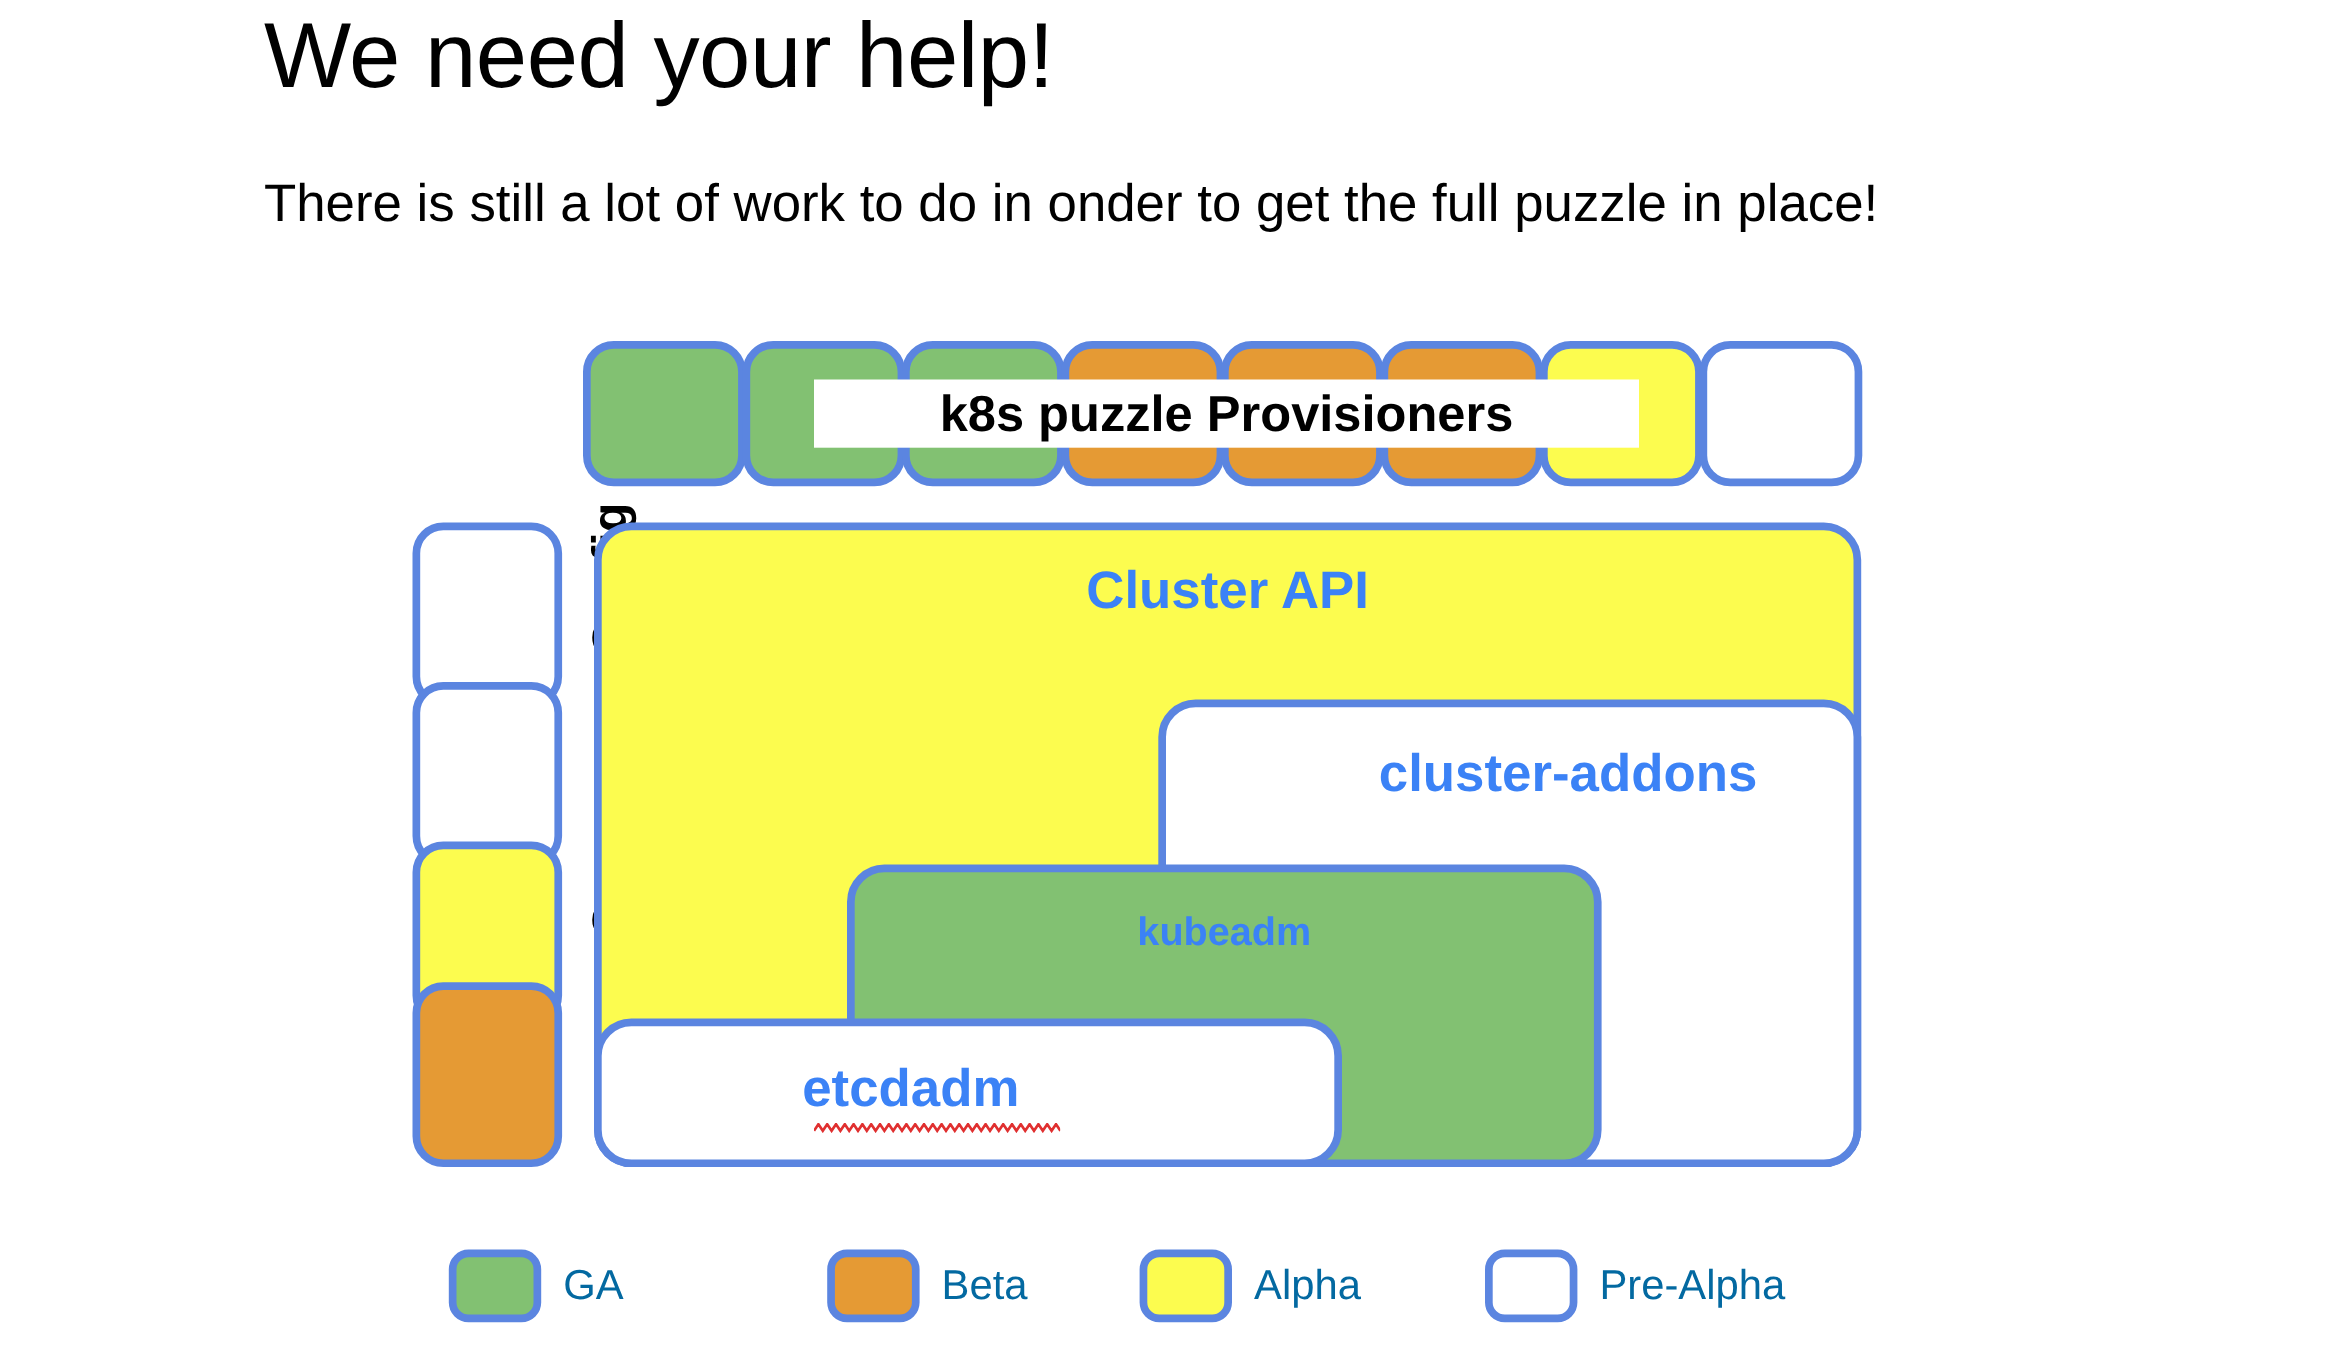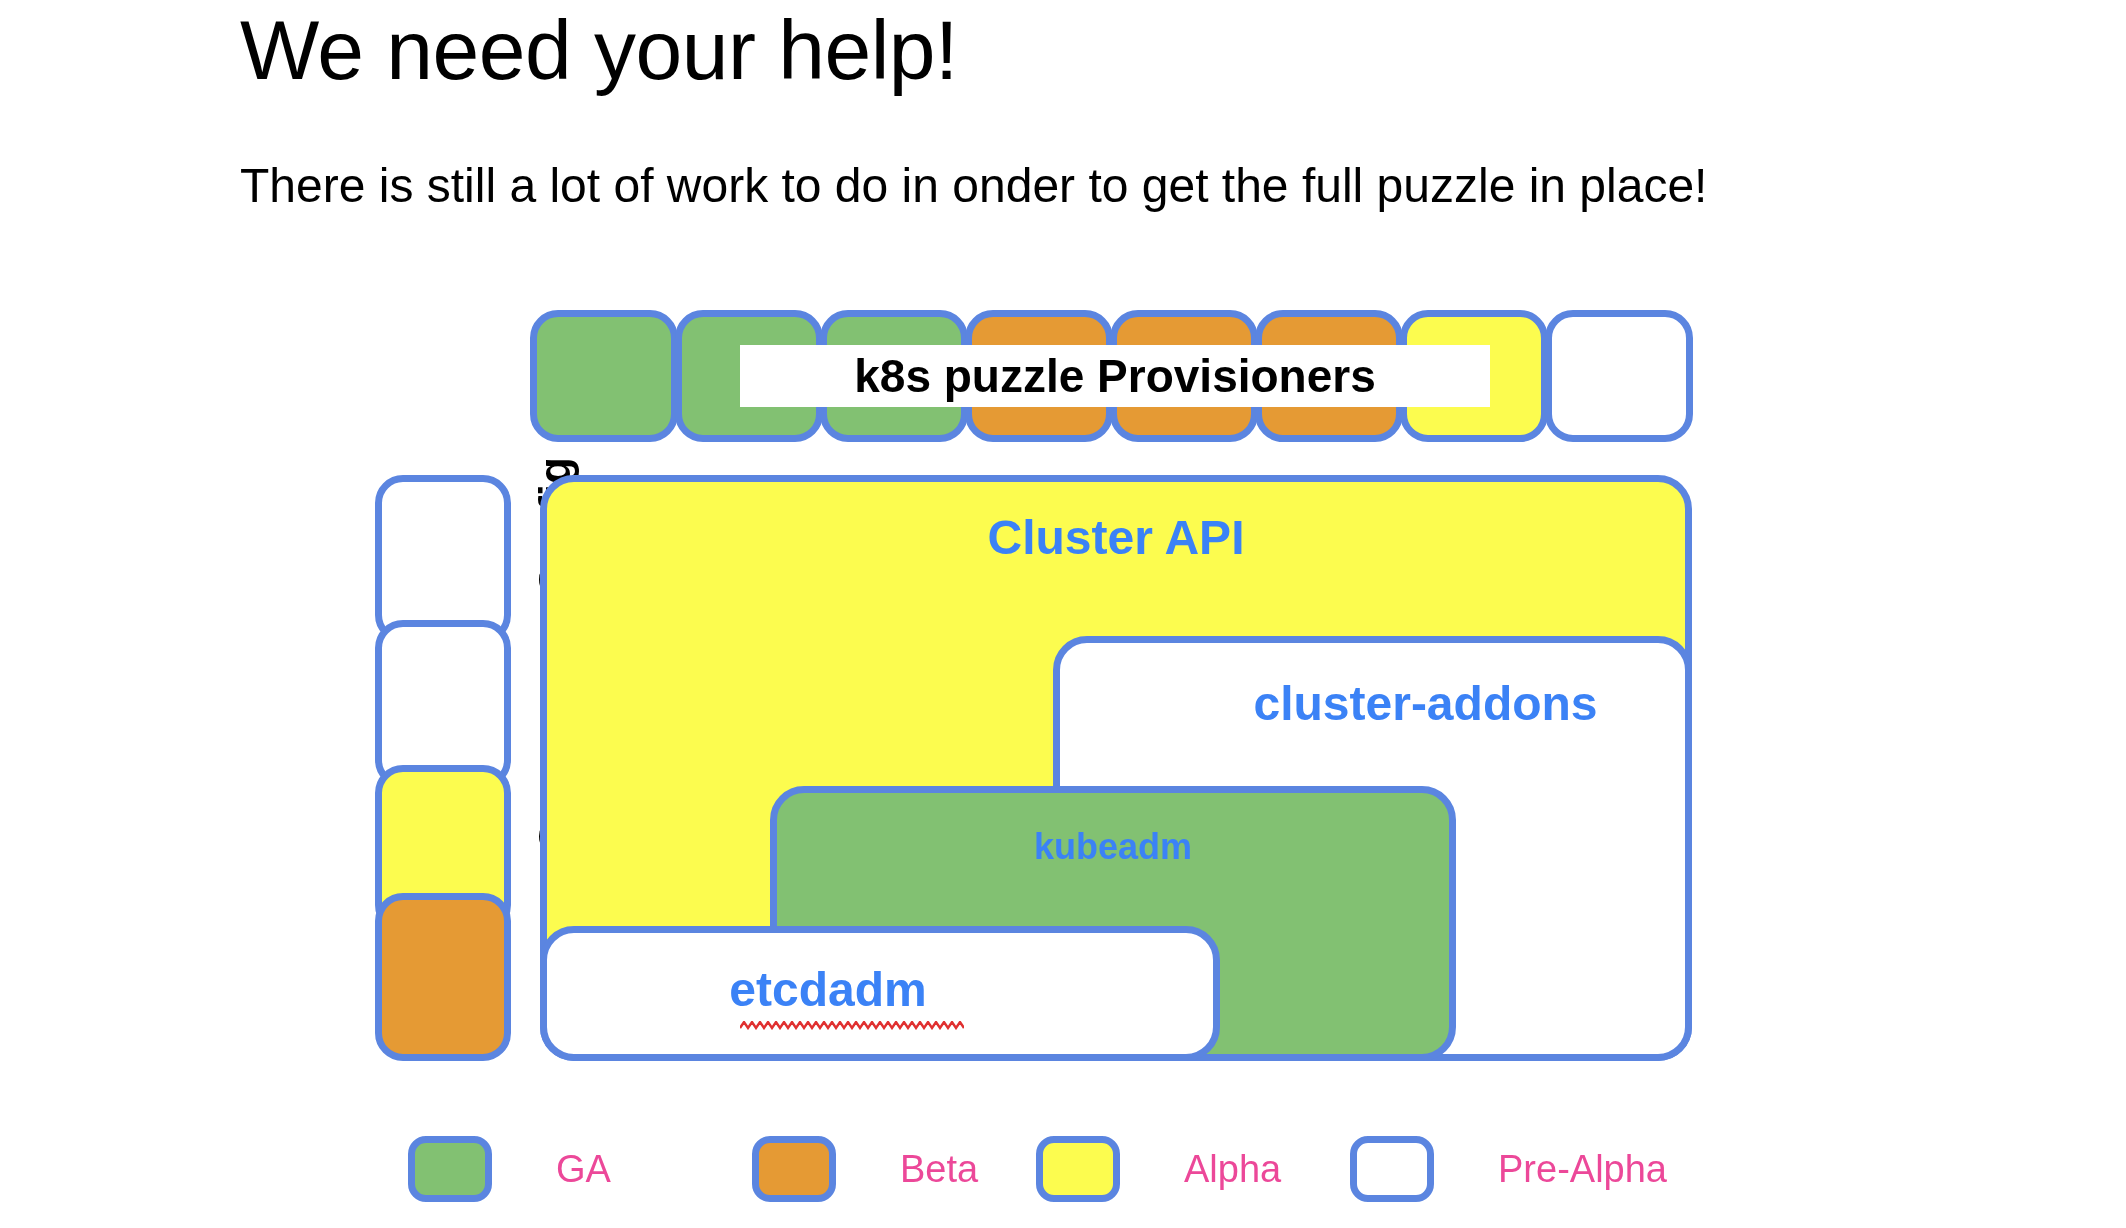--- a/index.html
+++ b/index.html
@@ -166,23 +166,23 @@
     height: 66px;
     border: 7px solid #5b85e0;
     border-radius: 18px;
     flex: 0 0 auto;
   }
   .legend-swatch.green  { background: #82c172; }
   .legend-swatch.orange { background: #e59a34; }
   .legend-swatch.yellow { background: #fcfc4f; }
   .legend-swatch.white  { background: #ffffff; }
   .legend-label {
-    margin-left: 64px;
+    margin-left: 20px;
     font-size: 38px;
-    color: #ec4899;
+    color: #0369a1;
     white-space: nowrap;
   }
 </style>
 </head>
 <body>
 
 <div id="slide">
 
   <div id="title">We need your help!</div>
 

